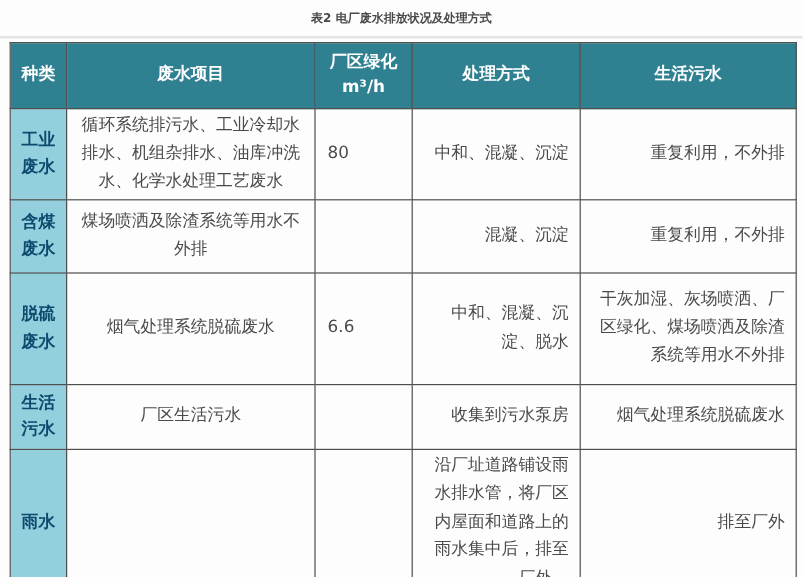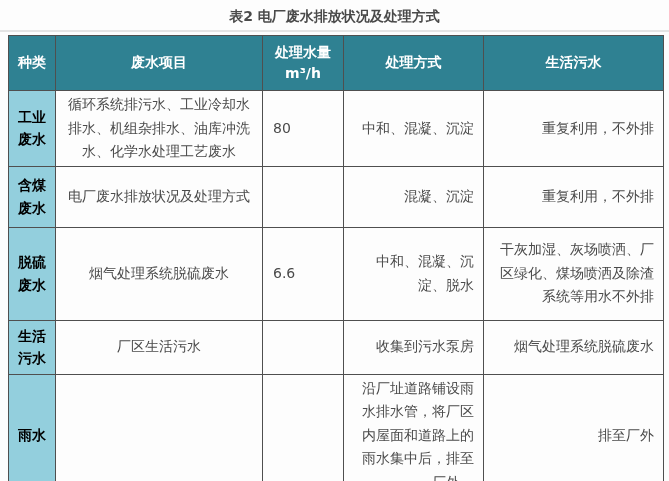--- a/index.html
+++ b/index.html
@@ -13,21 +13,21 @@
   html,body{margin:0;padding:0;}
   body{
     width:669px;height:481px;
     background:#fdfdfd;
     font-family:"DejaVu Sans","Liberation Sans",sans-serif;
     color:var(--body-text);
   }
   .title{
     text-align:center;
     font-weight:bold;
-    font-size:14px;
+    font-size:10px;
     color:#4a4a4a;
     padding-top:7px;
     line-height:18px;
   }
   .divider{
     height:2px;
     background:#e4e4e4;
     margin-top:5px;
   }
   table{
@@ -52,21 +52,21 @@
     background:var(--header-bg);
     color:var(--header-text);
     font-weight:bold;
     text-align:center;
     height:55px;
     padding:2px 4px;
   }
   thead th.volume-header{white-space:pre-line;line-height:1.5;}
   tbody th.row-label{
     background:var(--row-label-bg);
-    color:#000000;
+    color:#0c4a6e;
     font-weight:bold;
     text-align:center;
     padding:2px 6px;
     line-height:1.6;
   }
   td.col-project{text-align:center;}
   td.col-volume{text-align:left;}
   td.col-method,td.col-dest{text-align:right;padding:2px 9px;}
   tbody tr:nth-child(1){height:70px;}
   tbody tr:nth-child(2){height:61px;}
@@ -86,37 +86,37 @@
       <col class="c-type">
         <col class="c-project">
         <col class="c-volume">
         <col class="c-method">
         <col class="c-dest">
     </colgroup>
     <thead>
       <tr>
         <th>种类</th>
         <th>废水项目</th>
-        <th class="volume-header">处理水量
+        <th class="volume-header">厂区绿化
 m³/h</th>
         <th>处理方式</th>
         <th>生活污水</th>
       </tr>
     </thead>
     <tbody id="table-body">
         <tr>
     <th class="row-label">工业废水</th>
     <td class="col-project">循环系统排污水、工业冷却水排水、机组杂排水、油库冲洗水、化学水处理工艺废水</td>
     <td class="col-volume">80</td>
     <td class="col-method">中和、混凝、沉淀</td>
     <td class="col-dest">重复利用，不外排</td>
   </tr>
         <tr>
     <th class="row-label">含煤废水</th>
-    <td class="col-project">电厂废水排放状况及处理方式</td>
+    <td class="col-project">煤场喷洒及除渣系统等用水不外排</td>
     <td class="col-volume"></td>
     <td class="col-method">混凝、沉淀</td>
     <td class="col-dest">重复利用，不外排</td>
   </tr>
         <tr>
     <th class="row-label">脱硫废水</th>
     <td class="col-project">烟气处理系统脱硫废水</td>
     <td class="col-volume">6.6</td>
     <td class="col-method">中和、混凝、沉淀、脱水</td>
     <td class="col-dest">干灰加湿、灰场喷洒、厂区绿化、煤场喷洒及除渣系统等用水不外排</td>

